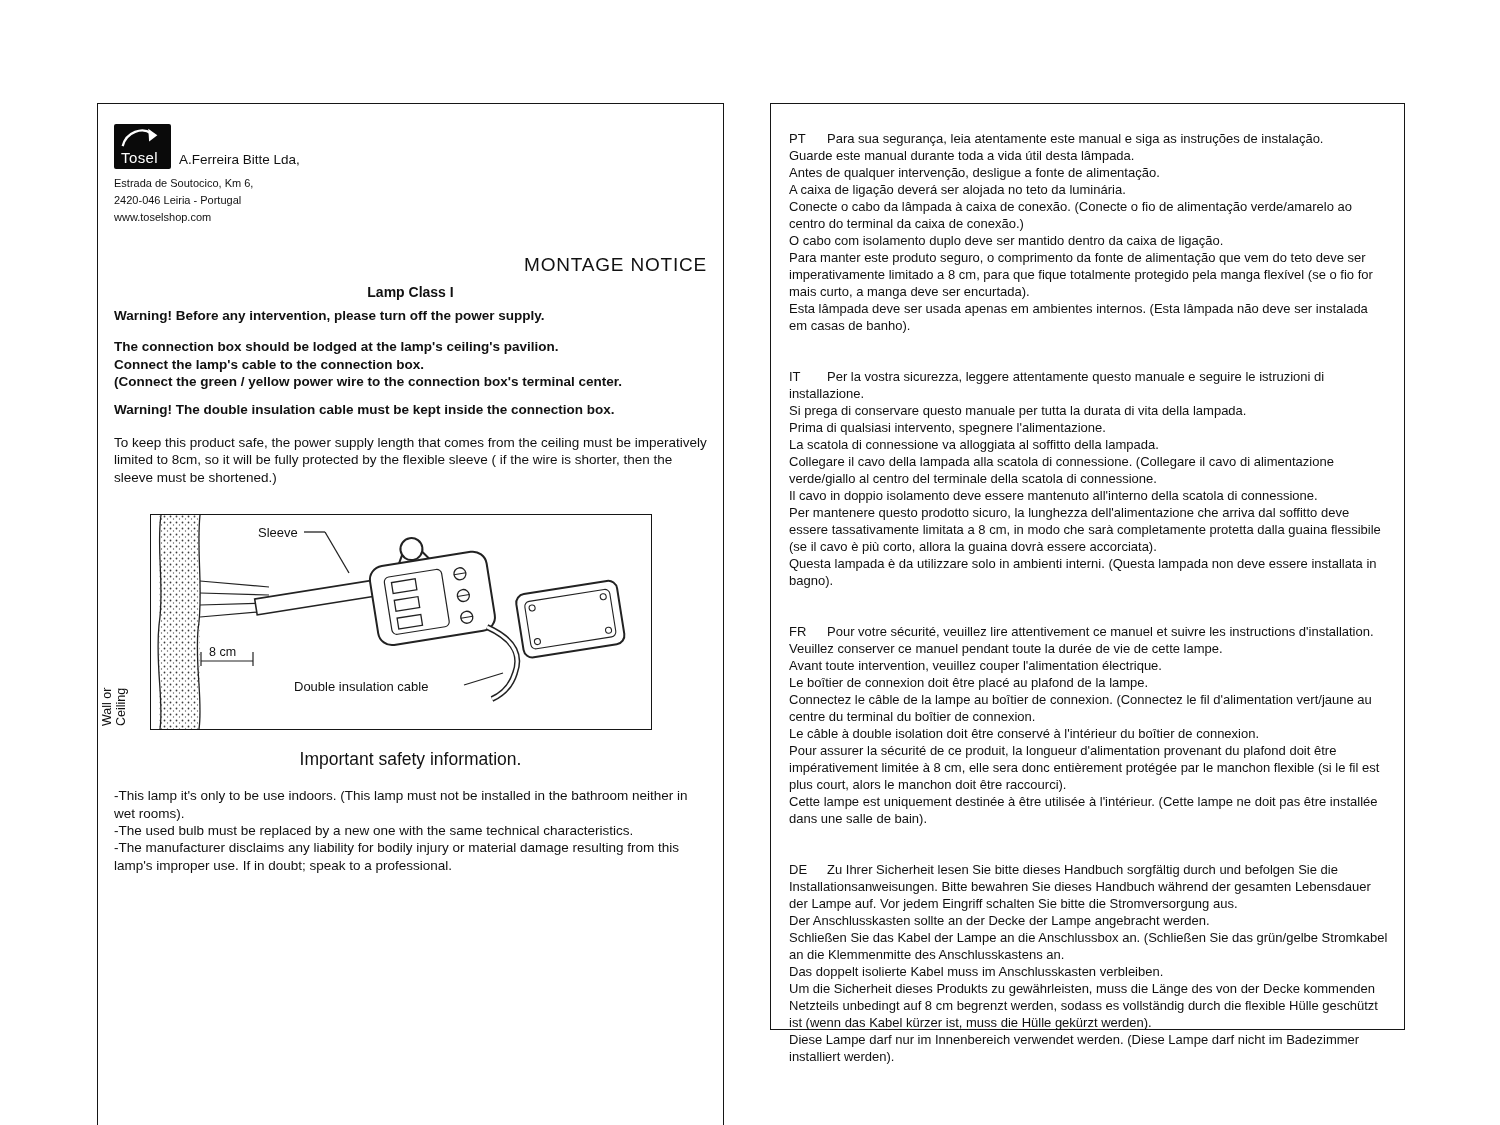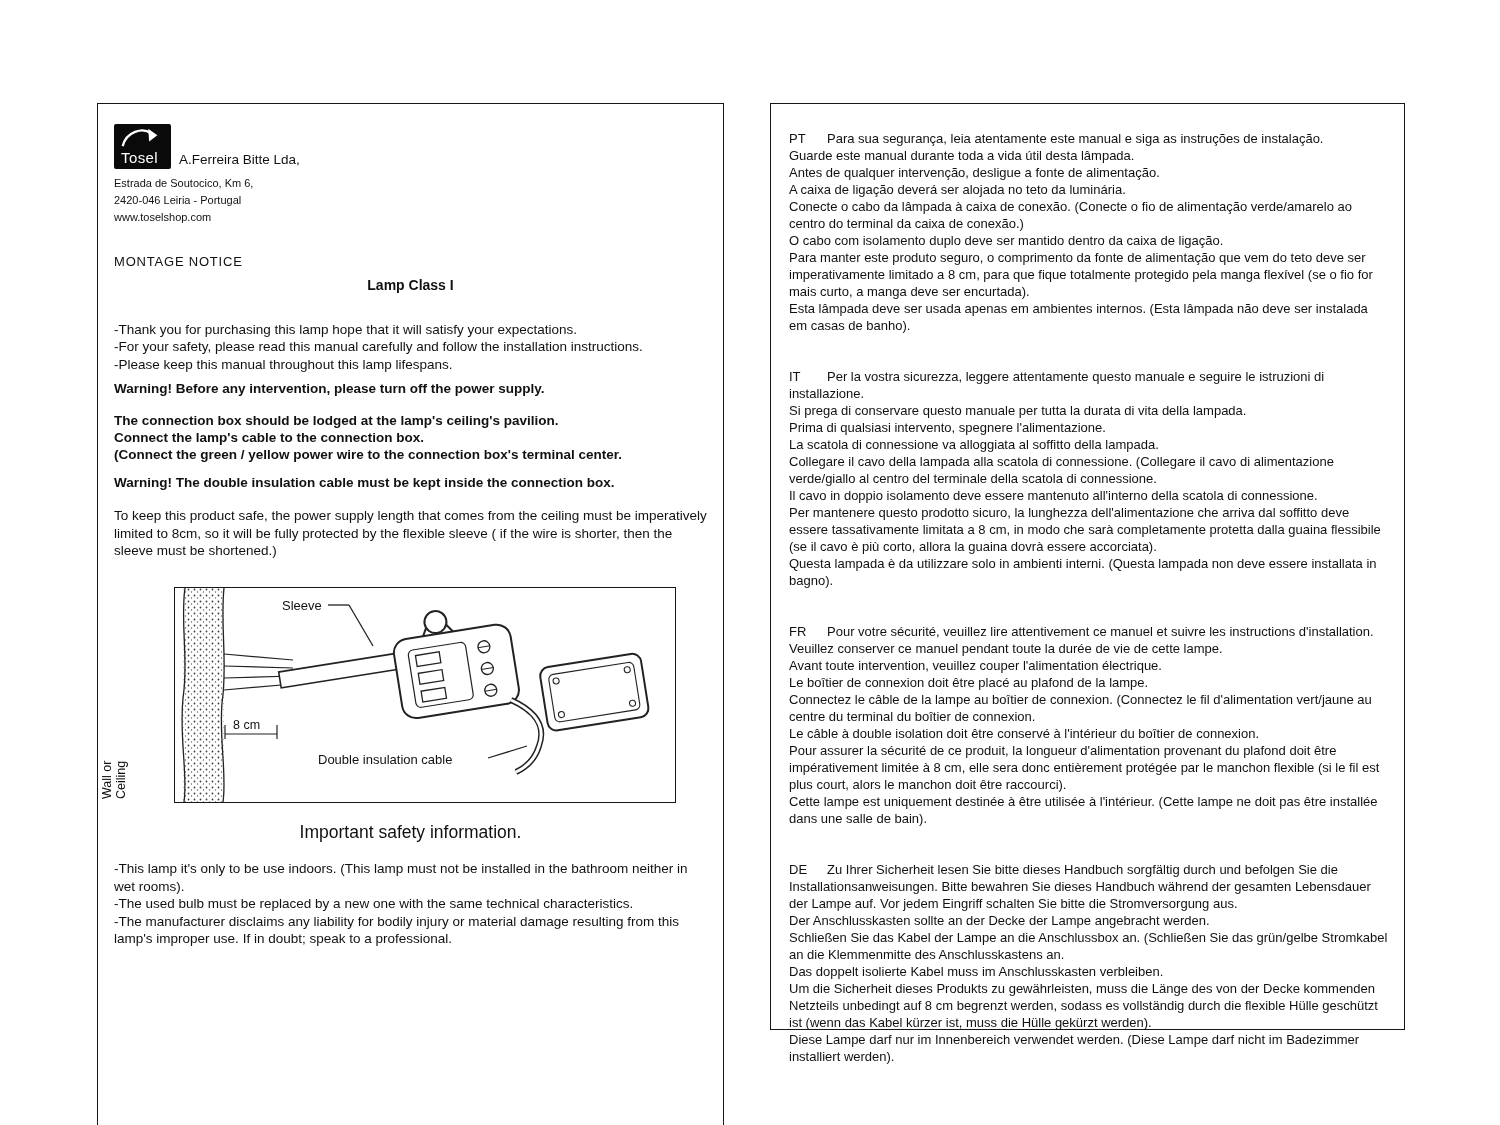--- a/index.html
+++ b/index.html
@@ -14,37 +14,37 @@
                  font-size:13px; line-height:17px; }
 
   
   .header-row { display:flex; align-items:flex-end; gap:8px; }
   .logo { width:57px; height:45px; background:#0a0a0a; border-radius:2px; position:relative; flex:0 0 auto; }
   .lamp-svg { position:absolute; left:5px; top:2px; width:42px; height:22px; }
   .logo-text { position:absolute; left:7px; bottom:3px; color:#fff; font-size:15px; letter-spacing:.4px; }
   .company { font-size:13.5px; line-height:16px; padding-bottom:1px; }
   .address { font-size:11px; line-height:17px; margin-top:6px; white-space:pre-line; }
 
-  .title { margin:28px 0 0; text-align:left; font-size:13px; font-weight:400; letter-spacing:.8px; }
+  .title { margin:28px 0 0; text-align:right; font-size:19px; font-weight:400; letter-spacing:.8px; }
   .subtitle { margin:8px 0 0; text-align:center; font-size:14px; font-weight:700; }
 
   .block { font-size:13.5px; line-height:17.4px; white-space:pre-line; }
   .b-intro  { margin-top:28px; }
   .section-heading { margin:0; text-align:center; font-size:17.5px; font-weight:400; }
   .h-assembly { margin-top:8px; }
   .b-warn { font-weight:700; }
   .b-warn1  { margin-top:7px; }
   .b-conn   { margin-top:14px;font-weight:bold; }
   .b-warn2  { margin-top:10px; }
   .b-sleeve { margin-top:16px; }
   .h-safety { margin-top:17px; }
   .b-safety { margin-top:17px; }
 
   .diagram-row { position:relative; margin-top:28px; height:218px; }
-  .diagram-frame { margin-left:60px; width:500px; height:214px; border:1.5px solid #161616; box-sizing:content-box; }
+  .diagram-frame { margin-left:36px; width:500px; height:214px; border:1.5px solid #161616; box-sizing:content-box; }
   .diagram-frame svg { display:block; }
   .wall-label {
     position:absolute; left:14px; bottom:6px;
     transform:rotate(-90deg); transform-origin:left bottom;
     white-space:pre-line; font-size:12.5px; line-height:14px; width:60px;
   }
   .dlabel { font-size:13px; fill:#111; }
   .dlabel-sm { font-size:12.5px; fill:#111; }
 
   
@@ -69,23 +69,20 @@
       <div class="company">A.Ferreira Bitte Lda,</div>
     </div>
 
     <div class="address">Estrada de Soutocico, Km 6,
 2420-046 Leiria - Portugal
 www.toselshop.com</div>
 
     <h1 class="title">MONTAGE NOTICE</h1>
     <h2 class="subtitle">Lamp Class I</h2>
 
-    <div class="block b-intro">-Thank you for purchasing this lamp hope that it will satisfy your expectations.
--For your safety, please read this manual carefully and follow the installation instructions.
--Please keep this manual throughout this lamp lifespans.</div>
 
 
     <div class="block b-warn b-warn1">Warning! Before any intervention, please turn off the power supply.</div>
 
     <div class="block b-conn">The connection box should be lodged at the lamp's ceiling's pavilion.
 Connect the lamp's cable to the connection box.
 (Connect the green / yellow power wire to the connection box's terminal center.</div>
 
     <div class="block b-warn b-warn2">Warning! The double insulation cable must be kept inside the connection box.</div>
 

